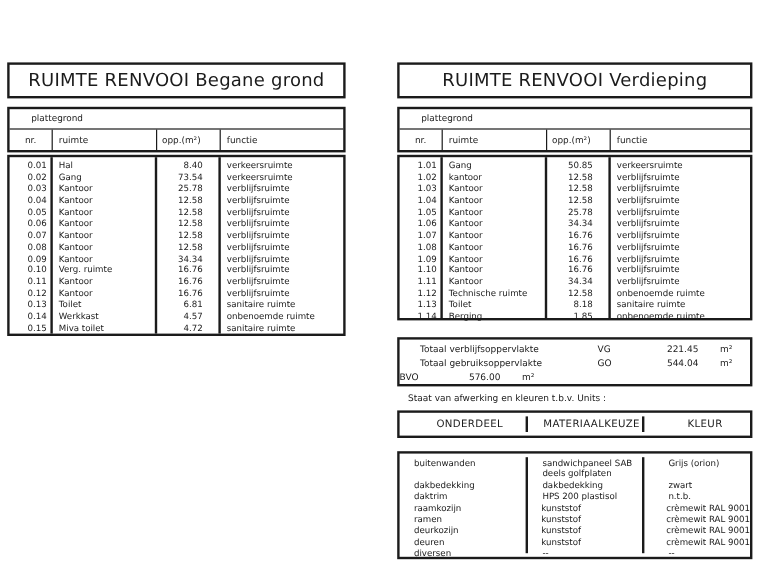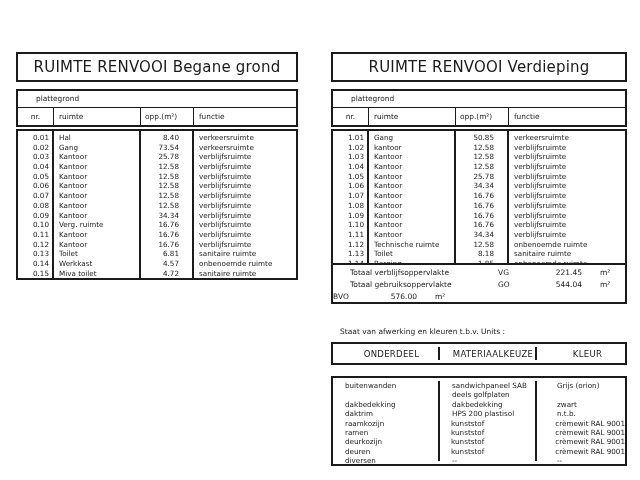--- a/index.html
+++ b/index.html
@@ -6,21 +6,21 @@
   body{
     width:640px;height:480px;background:#ffffff;
     font-family:"DejaVu Sans", sans-serif;color:#1b1b1b;
     -webkit-font-smoothing:antialiased;
   }
   .page{position:relative;width:640px;height:480px;background:#ffffff;overflow:hidden;}
 
   .panel{position:absolute;box-sizing:border-box;border:2px solid #1b1b1b;background:#ffffff;}
 
   
-  .col-left{left:16px;width:282px;}
+  .col-left{left:6px;width:282px;}
   .col-right{left:331px;width:296px;}
 
   
   .title-box{top:52px;height:30px;display:flex;align-items:center;justify-content:center;}
   .title-box .title{font-size:15px;letter-spacing:0.2px;white-space:nowrap;}
 
   
   .header-box{top:89px;height:38px;display:flex;flex-direction:column;}
   .subheader-row{height:16px;line-height:16px;padding-left:18px;font-size:7.4px;
     border-bottom:1px solid #1b1b1b;}
@@ -39,21 +39,21 @@
   .vdiv.d1{left:34px;}
   .vdiv.d2{left:121px;}
   .vdiv.d3{left:174px;}
   .trow{display:flex;height:9.7px;line-height:9.7px;font-size:7.2px;white-space:nowrap;}
   .c-nr{width:35px;text-align:right;padding-right:4px;box-sizing:border-box;padding-left:12px;}
   .c-ruimte{width:87px;padding-left:6px;box-sizing:border-box;}
   .c-opp{width:53px;text-align:right;padding-right:14px;box-sizing:border-box;}
   .c-functie{flex:1;padding-left:6px;box-sizing:border-box;}
 
   
-  .summary-box{top:263px;height:41px;padding-top:2px;}
+  .summary-box{top:281px;height:41px;padding-top:2px;}
   .srow{display:flex;height:12.2px;line-height:12.2px;font-size:7.5px;white-space:nowrap;}
   .c-label{width:165px;padding-left:17px;box-sizing:border-box;}
   .c-code{width:50px;}
   .c-value{width:34px;text-align:right;}
   .c-unit{padding-left:18px;}
 
   
   .staat-note{position:absolute;left:340px;top:327px;font-size:7.5px;white-space:nowrap;}
 
   

